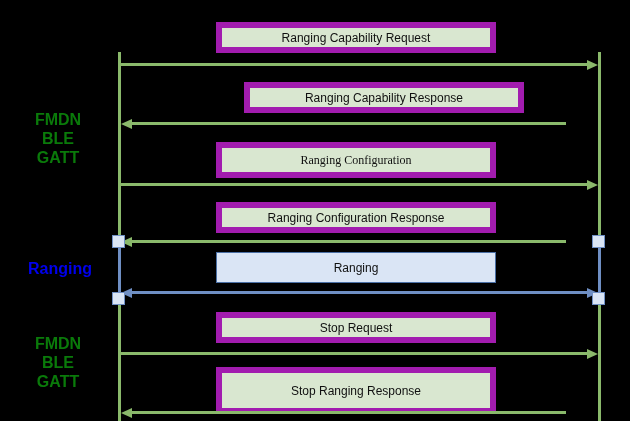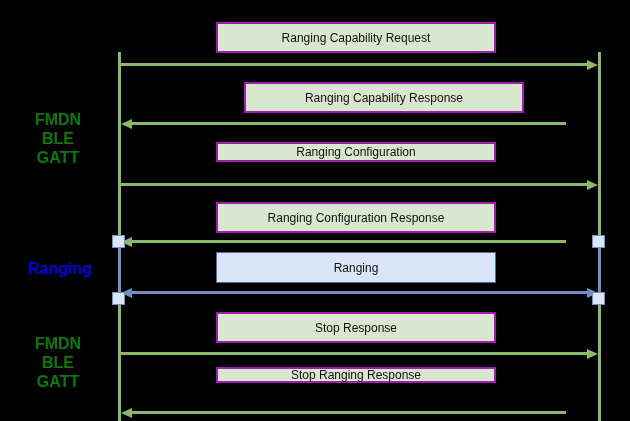--- a/index.html
+++ b/index.html
@@ -44,21 +44,21 @@
     display: flex;
     align-items: center;
     justify-content: center;
     font-size: 12px;
     color: #101010;
     text-align: center;
     white-space: nowrap;
   }
   .msg-box.green {
     background: #d9e7d0;
-    border: 2px solid #a21caf;
+    border: 6px solid #a21caf;
   }
   .msg-box.blue {
     background: #dae5f5;
     border: 1px solid #4a6fa5;
   }
 
   
   .arrow {
     position: absolute;
     height: 3px;
@@ -133,42 +133,42 @@
   <div class="msg-box green" id="box-0" style="left: 216px; top: 22px; width: 280px; height: 31px;">Ranging Capability Request</div>
   <div class="arrow green" id="arrow-0" style="left: 121px; top: 63px; width: 467px;">
     <span class="arrow-head right green"></span>
   </div>
 
   <div class="msg-box green" id="box-1" style="left: 216px; top: 82px; width: 280px; height: 31px; margin-left: 28px;">Ranging Capability Response</div>
   <div class="arrow green" id="arrow-1" style="left: 131px; top: 122px; width: 435px;">
     <span class="arrow-head left green"></span>
   </div>
 
-  <div class="msg-box green" id="box-2" style="left: 216px; top: 142px; width: 280px; height: 20px;">Ranging Configuration</div>
+  <div class="msg-box green" id="box-2" style="left: 216px; top: 142px; width: 280px; height: 36px; font-family: Liberation Serif, serif;">Ranging Configuration</div>
   <div class="arrow green" id="arrow-2" style="left: 121px; top: 183px; width: 467px;">
     <span class="arrow-head right green"></span>
   </div>
 
   <div class="msg-box green" id="box-3" style="left: 216px; top: 202px; width: 280px; height: 31px;">Ranging Configuration Response</div>
   <div class="arrow green" id="arrow-3" style="left: 131px; top: 240px; width: 435px;">
     <span class="arrow-head left green"></span>
   </div>
 
   <div class="msg-box blue" id="box-4" style="left: 216px; top: 252px; width: 280px; height: 31px;">Ranging</div>
   <div class="arrow blue" id="arrow-4" style="left: 131px; top: 291px; width: 457px;">
     <span class="arrow-head left blue"></span>
     <span class="arrow-head right blue"></span>
   </div>
 
-  <div class="msg-box green" id="box-5" style="left: 216px; top: 312px; width: 280px; height: 31px;">Stop Response</div>
+  <div class="msg-box green" id="box-5" style="left: 216px; top: 312px; width: 280px; height: 31px;">Stop Request</div>
   <div class="arrow green" id="arrow-5" style="left: 121px; top: 352px; width: 467px;">
     <span class="arrow-head right green"></span>
   </div>
 
-  <div class="msg-box green" id="box-6" style="left: 216px; top: 367px; width: 280px; height: 16px;">Stop Ranging Response</div>
+  <div class="msg-box green" id="box-6" style="left: 216px; top: 367px; width: 280px; height: 47px;">Stop Ranging Response</div>
   <div class="arrow green" id="arrow-6" style="left: 131px; top: 411px; width: 435px;">
     <span class="arrow-head left green"></span>
   </div>
 
   <div class="activation-bar" id="act-bar-left" style="left: 118px; top: 241px; height: 58px; background: rgb(111, 143, 196);"></div>
   <div class="activation-node" id="act-node-lt" style="left: 112px; top: 235px; border-color: rgb(111, 143, 196);"></div>
   <div class="activation-node" id="act-node-lb" style="left: 112px; top: 292px; border-color: rgb(111, 143, 196);"></div>
 
   <div class="activation-bar" id="act-bar-right" style="left: 598px; top: 241px; height: 58px; background: rgb(111, 143, 196);"></div>
   <div class="activation-node" id="act-node-rt" style="left: 592px; top: 235px; border-color: rgb(111, 143, 196);"></div>

